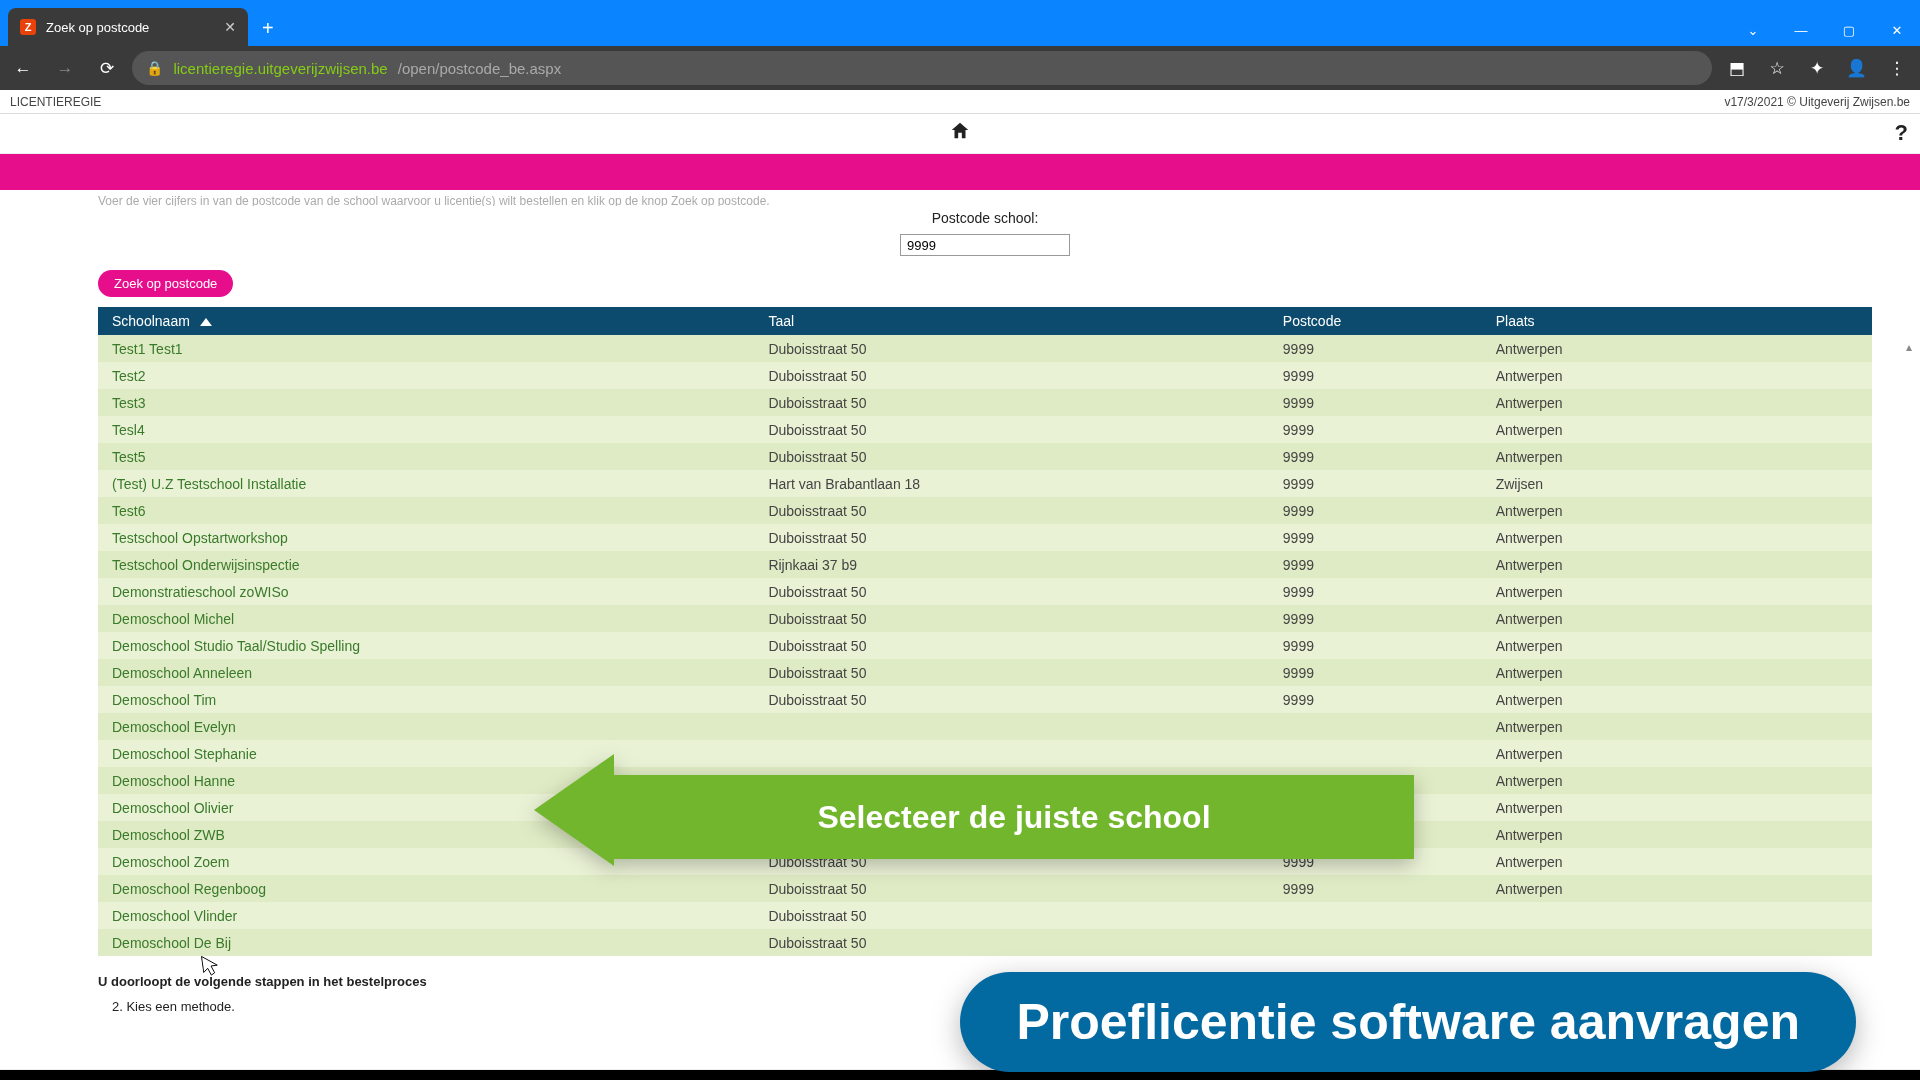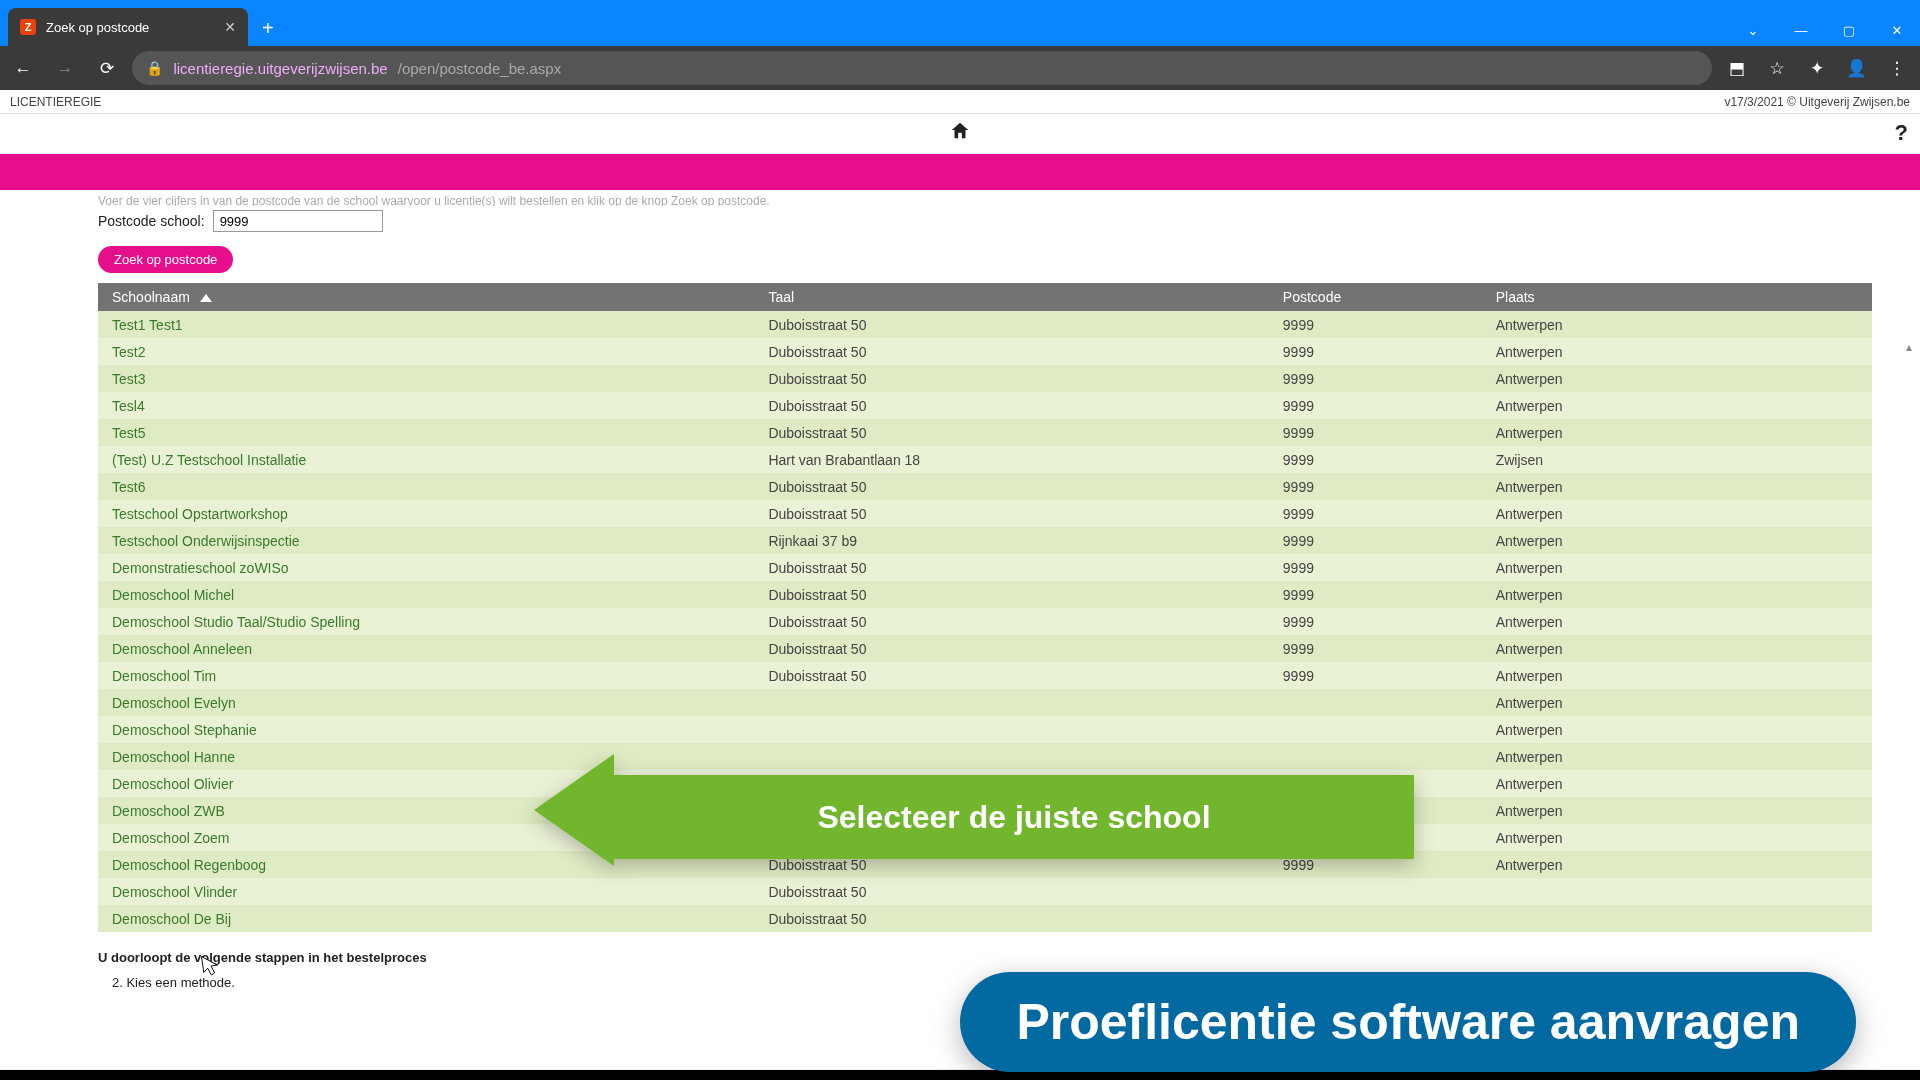--- a/index.html
+++ b/index.html
@@ -13,44 +13,44 @@
   .tab .close { color:#ccc; font-size:14px; cursor:pointer; }
   .newtab { color:#fff; font-size:20px; padding:0 14px 6px 14px; cursor:pointer; }
   .win-controls { margin-left:auto; display:flex; gap:2px; }
   .win-btn { width:46px; height:32px; display:flex; align-items:center; justify-content:center; color:#fff; font-size:13px; cursor:pointer; }
 
   .toolbar { background:#3a3a3a; height:44px; display:flex; align-items:center; padding:0 6px; gap:8px; }
   .tb-btn { width:34px; height:34px; border-radius:50%; display:flex; align-items:center; justify-content:center; color:#fff; font-size:17px; cursor:pointer; }
   .tb-btn.dim { color:#888; }
   .addr { flex:1; background:#555; border-radius:18px; height:34px; display:flex; align-items:center; padding:0 14px; color:#ddd; font-size:15px; gap:10px; }
   .addr .lock { font-size:14px; color:#ccc; }
-  .addr .domain { color:#f0abfc; }
+  .addr .domain { color:#84cc16; }
   .addr .path { color:#aaa; }
   .tb-icons { display:flex; gap:6px; }
 
   
   .page { position:relative; height: calc(1005px); overflow:hidden; }
 
   .topbar { background:#fff; height:24px; display:flex; align-items:center; padding:0 10px; font-size:12px; color:#444; border-bottom:1px solid #ddd; }
   .topbar .right { margin-left:auto; }
 
   .navrow { height:40px; background:#fff; display:flex; align-items:center; justify-content:center; border-bottom:1px solid #eee; position:relative; }
   .navrow .help { position:absolute; right:12px; top:6px; font-size:22px; font-weight:bold; color:#222; cursor:pointer; }
   .home-ico { font-size:22px; color:#222; cursor:pointer; }
 
   .pinkbar { background:#e70e8c; height:36px; }
 
   .content { padding:4px 48px 0 98px; position:relative; height: calc(100% - 24px - 40px - 36px - 26px); }
   .hint-cut { color:#555; font-size:12px; height:12px; overflow:hidden; white-space:nowrap; filter:blur(.4px); opacity:.5; }
-  .form-row { display:flex; align-items:center; gap:8px; margin-top:4px; font-size:14px; color:#222; }
+  .form-row { display:flex; align-items:center; gap:8px; margin-top:4px; font-size:14px; color:#222;flex-direction:column; }
   .form-row input { width:170px; height:22px; border:1px solid #999; padding:2px 6px; font-size:13px; }
   .search-btn { background:#e70e8c; color:#fff; border:none; padding:6px 16px; border-radius:14px; font-size:13px; margin:14px 0 10px 0; cursor:pointer; }
 
   table.results { width:100%; border-collapse: collapse; }
-  table.results thead th { background:#737373; color:#fff; text-align:left; font-weight:normal; font-size:14px; padding:6px 14px; }
+  table.results thead th { background:#0c4a6e; color:#fff; text-align:left; font-weight:normal; font-size:14px; padding:6px 14px; }
   .sort-ind { display:inline-block; margin-left:10px; width:0; height:0; border-left:6px solid transparent; border-right:6px solid transparent; border-bottom:8px solid #fff; vertical-align:middle; }
   table.results tbody tr { height:27px; font-size:14px; }
   table.results tbody tr:nth-child(odd)  { background:#dfebc4; }
   table.results tbody tr:nth-child(even) { background:#eaf2d6; }
   table.results tbody td { padding:4px 14px; color:#444; }
   table.results tbody td.name a { color:#3a7a2b; text-decoration:none; }
 
   .col-name { width:37%; }
   .col-addr { width:29%; }
   .col-pc   { width:12%; }

